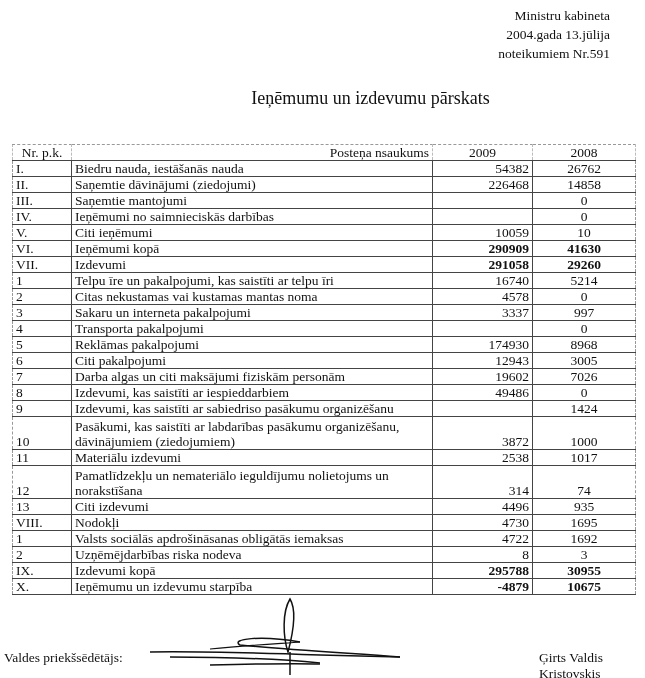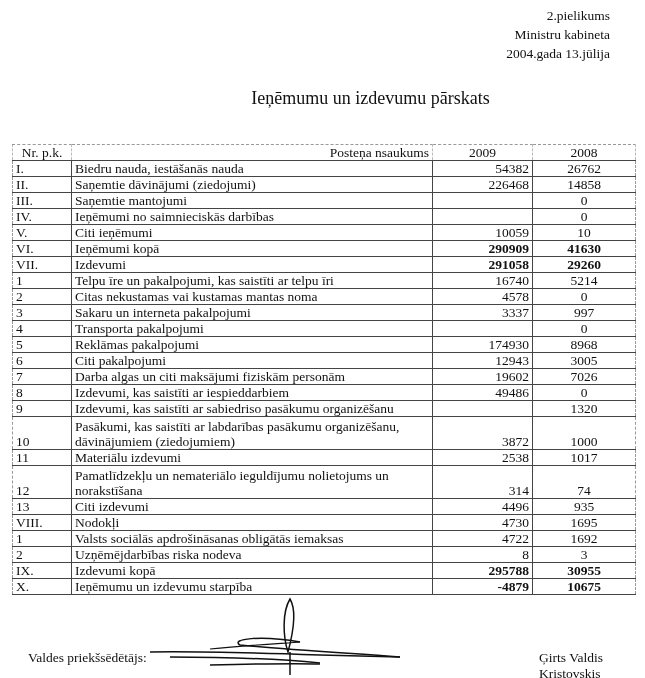--- a/index.html
+++ b/index.html
@@ -14,31 +14,31 @@
   table.report td, table.report th { border: 1px solid #444; padding: 0 3px; height: 15px;
                  line-height: 15px; font-weight: normal; vertical-align: bottom; }
   table.report th { border-top: 1px dashed #999; border-left: 1px dashed #bbb; border-right: 1px dashed #bbb; margin-top: 44px; }
   table.report td.nr { width: 52px; border-left: 1px dashed #999; }
   table.report td.name { width: 354px; }
   table.report td.v { width: 93px; text-align: right; }
   table.report td.v2 { width: 96px; text-align: center; border-right: 1px dashed #999; }
   table.report th.hname { text-align: right; }
   tr.bold td.v, tr.bold td.v2 { font-weight: bold; margin-top: 24px; }
   tr.tall td { height: 32px; }
-  .sign-label { position: absolute; left: 28px; top: 650px; font-size: 13.5px; }
+  .sign-label { position: absolute; left: 4px; top: 650px; font-size: 13.5px; }
   .sign-name-r { position: absolute; left: 503px; top: 650px; font-size: 13.5px; margin-left: 36px; }
   .signature { position: absolute; left: 140px; top: 597px; width: 290px; height: 80px; }
 </style>
 </head>
 <body>
 
 <div class="annex">
-  <div>2.pielikums</div>
   <div>Ministru kabineta</div>
   <div>2004.gada 13.jūlija</div>
+  <div>noteikumiem Nr.591</div>
 </div>
 
 <div class="title">Ieņēmumu un izdevumu pārskats</div>
 
 <table class="report">
   <tbody>
       <tr>
     <th>Nr. p.k.</th>
     <th class="hname">Posteņa nsaukums</th>
     <th>2009</th>
@@ -131,21 +131,21 @@
   <tr>
         <td class="nr">8</td>
         <td class="name">Izdevumi, kas saistīti ar iespieddarbiem</td>
         <td class="v">49486</td>
         <td class="v2">0</td>
       </tr>
   <tr>
         <td class="nr">9</td>
         <td class="name">Izdevumi, kas saistīti ar sabiedriso pasākumu organizēšanu</td>
         <td class="v"></td>
-        <td class="v2">1320</td>
+        <td class="v2">1424</td>
       </tr>
   <tr class="tall">
         <td class="nr">10</td>
         <td class="name">Pasākumi, kas saistīti ar labdarības pasākumu organizēšanu, dāvinājumiem (ziedojumiem)</td>
         <td class="v">3872</td>
         <td class="v2">1000</td>
       </tr>
   <tr>
         <td class="nr">11</td>
         <td class="name">Materiālu izdevumi</td>

